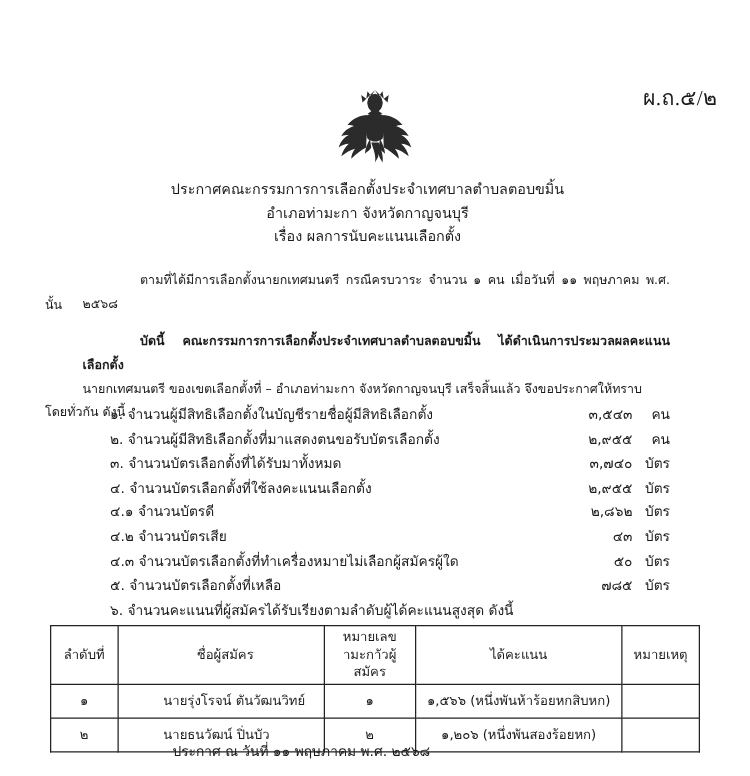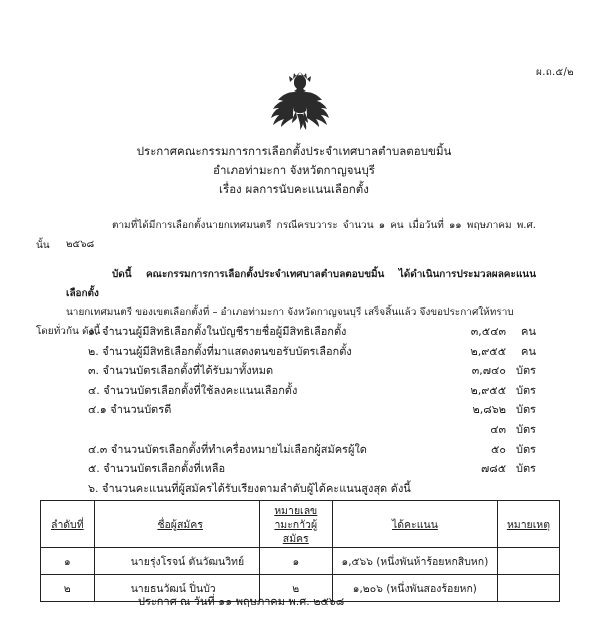--- a/index.html
+++ b/index.html
@@ -19,23 +19,24 @@
     width: 600px;
     height: 621px;
     box-sizing: border-box;
     padding: 0;
   }
   
   .form-code {
     position: absolute;
     top: 64px;
     right: 26px;
-    font-size: 10px;
+    font-size: 17px;
     letter-spacing: 0.3px;
     border-bottom: 1px solid transparent;
+    font-family: Liberation Serif, serif;
   }
   
   .emblem {
     position: absolute;
     top: 70px;
     left: 50%;
     transform: translateX(-50%);
     width: 74px;
     height: 62px;
     text-align: center;
@@ -109,21 +110,21 @@
     width: 520px;
     font-size: 10.5px;
   }
   th, td {
     border: 1px solid #222;
     text-align: center;
     vertical-align: middle;
     padding: 2px 3px;
     line-height: 14px;
   }
-  thead th { height: 34px; font-weight: normal; text-decoration: underline; }
+  thead th { height: 34px; font-weight: normal; }
   tbody td { height: 22px; }
   .c-rank { width: 52px; }
   .c-name { width: 148px; text-align: left; padding-left: 10px; }
   .c-number { width: 72px; }
   .c-score { width: 190px; }
   .c-note { width: 58px; }
   tbody td.c-name { text-align: left; padding-left: 36px; }
 
   .footer {
     position: absolute;
@@ -200,20 +201,21 @@
       <span class="num">๒,๙๕๕</span>
       <span class="unit">บัตร</span>
     </div>
     <div class="row lvl1">
       <span class="lbl">๔.๑ จำนวนบัตรดี</span>
       <span class="dots"></span>
       <span class="num">๒,๘๖๒</span>
       <span class="unit">บัตร</span>
     </div>
     <div class="row lvl1">
+      <span class="lbl">๔.๒ จำนวนบัตรเสีย</span>
       <span class="dots"></span>
       <span class="num">๔๓</span>
       <span class="unit">บัตร</span>
     </div>
     <div class="row lvl1">
       <span class="lbl">๔.๓ จำนวนบัตรเลือกตั้งที่ทำเครื่องหมายไม่เลือกผู้สมัครผู้ใด</span>
       <span class="dots"></span>
       <span class="num">๕๐</span>
       <span class="unit">บัตร</span>
     </div>

